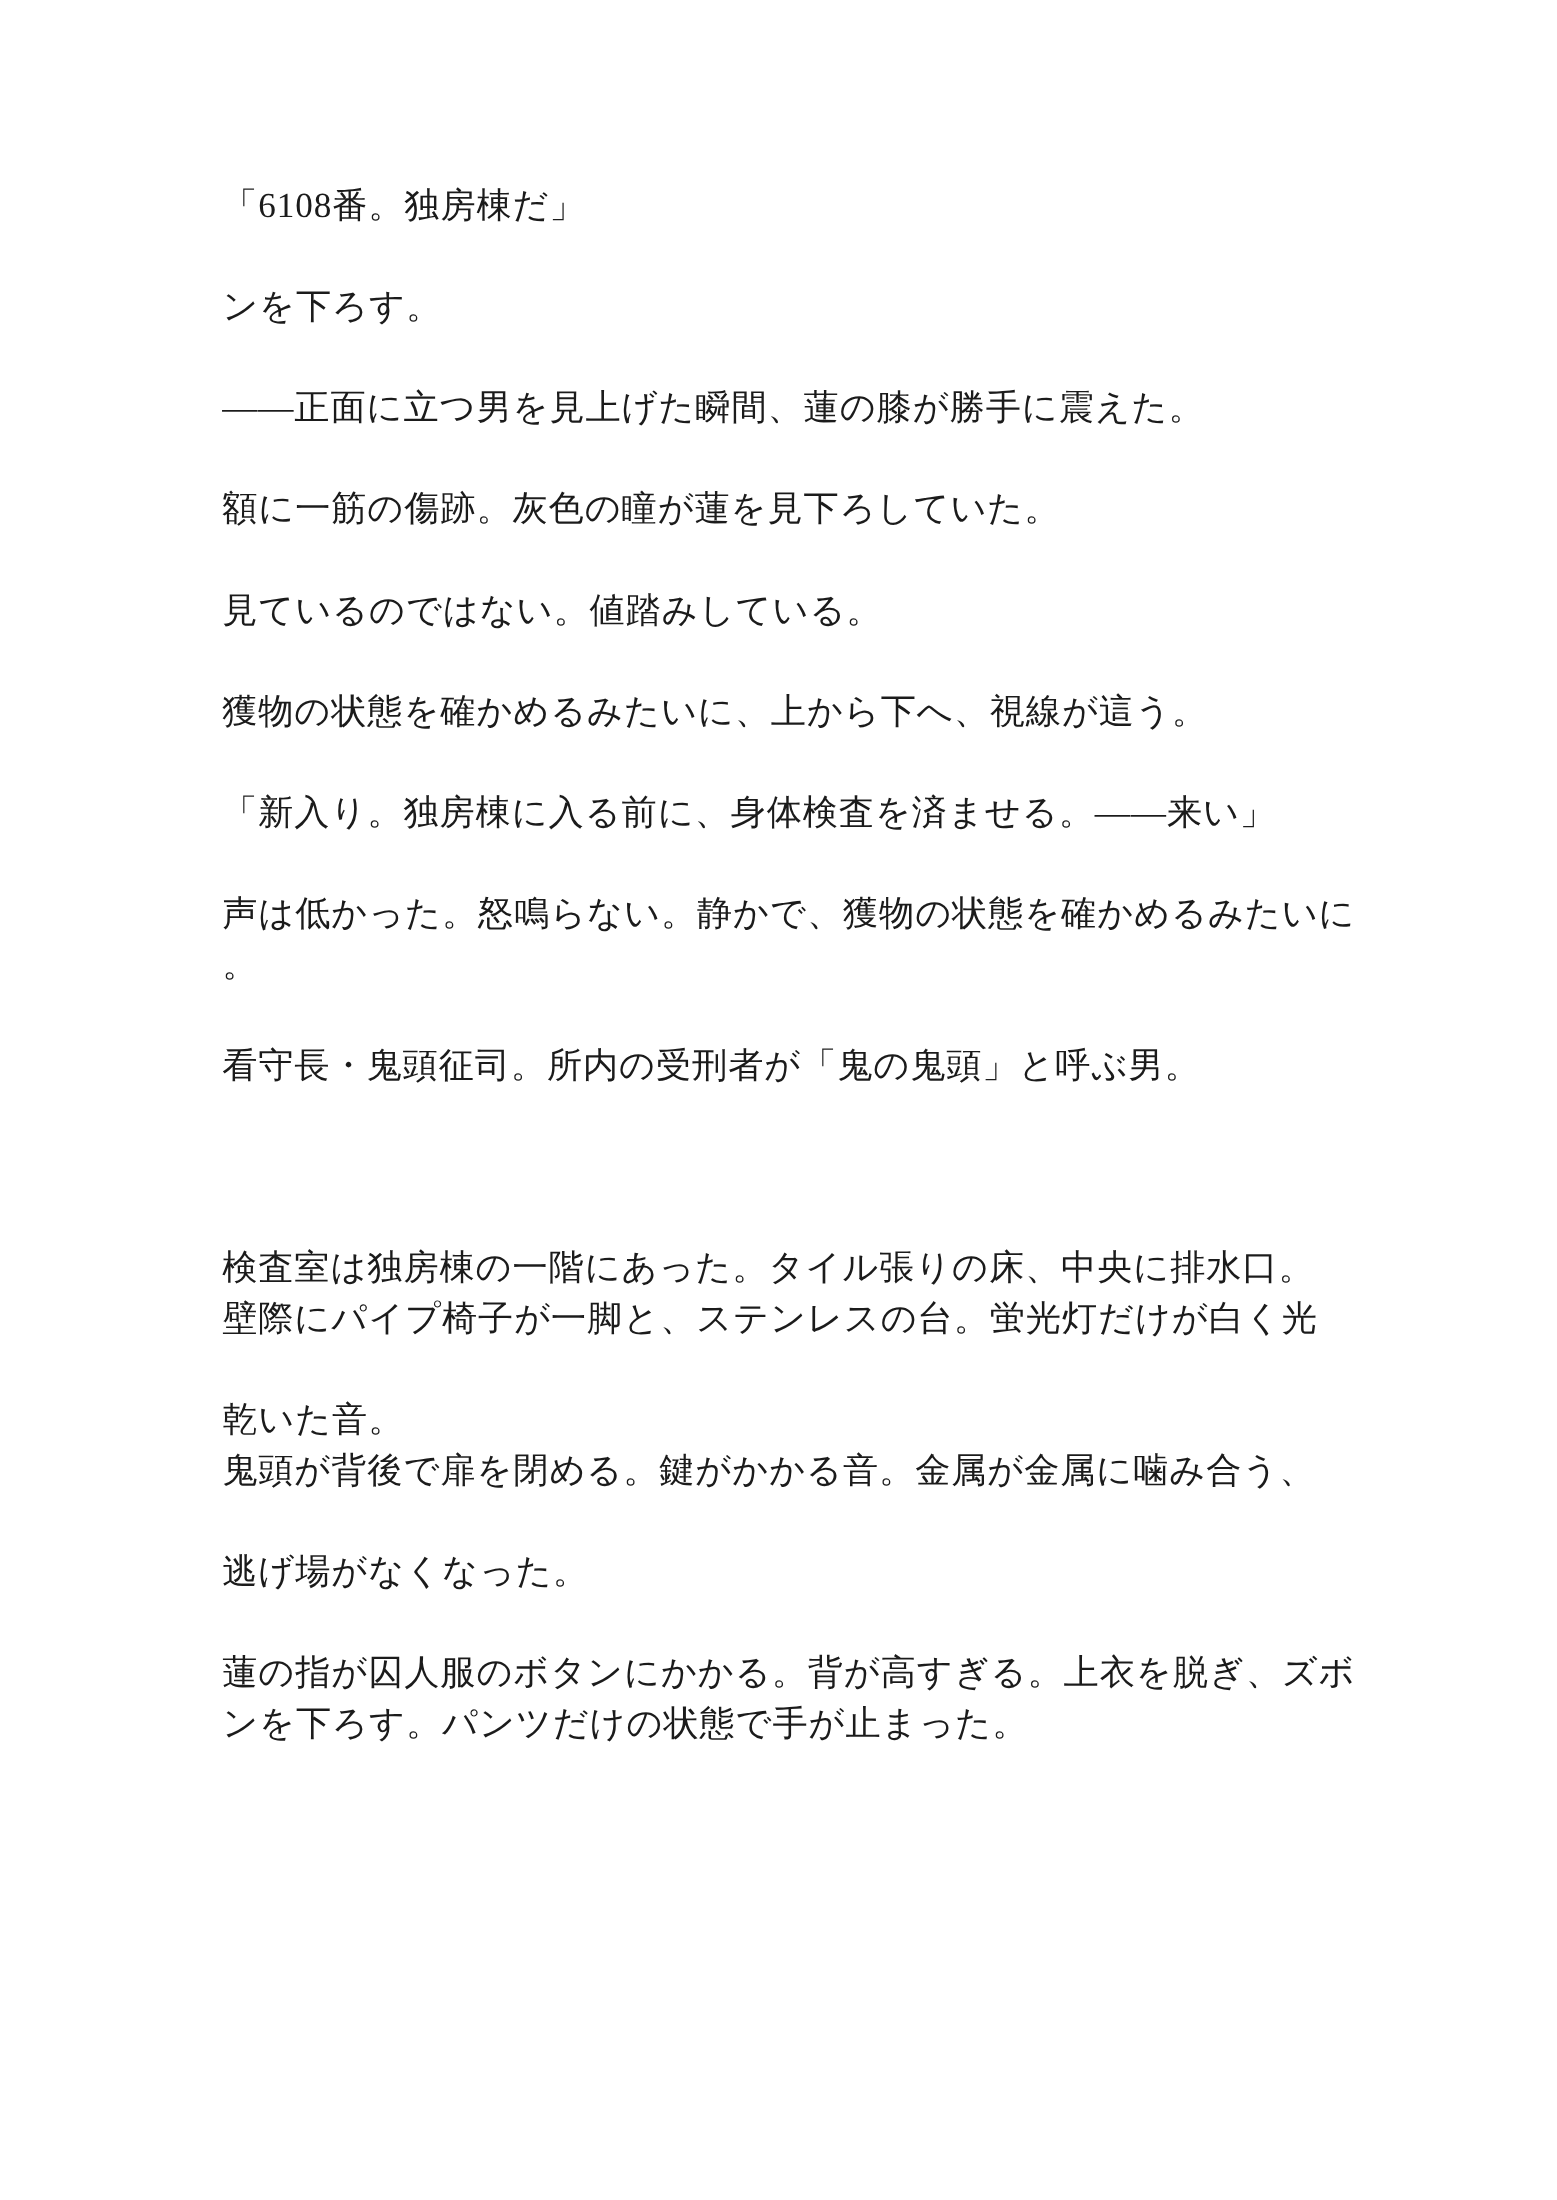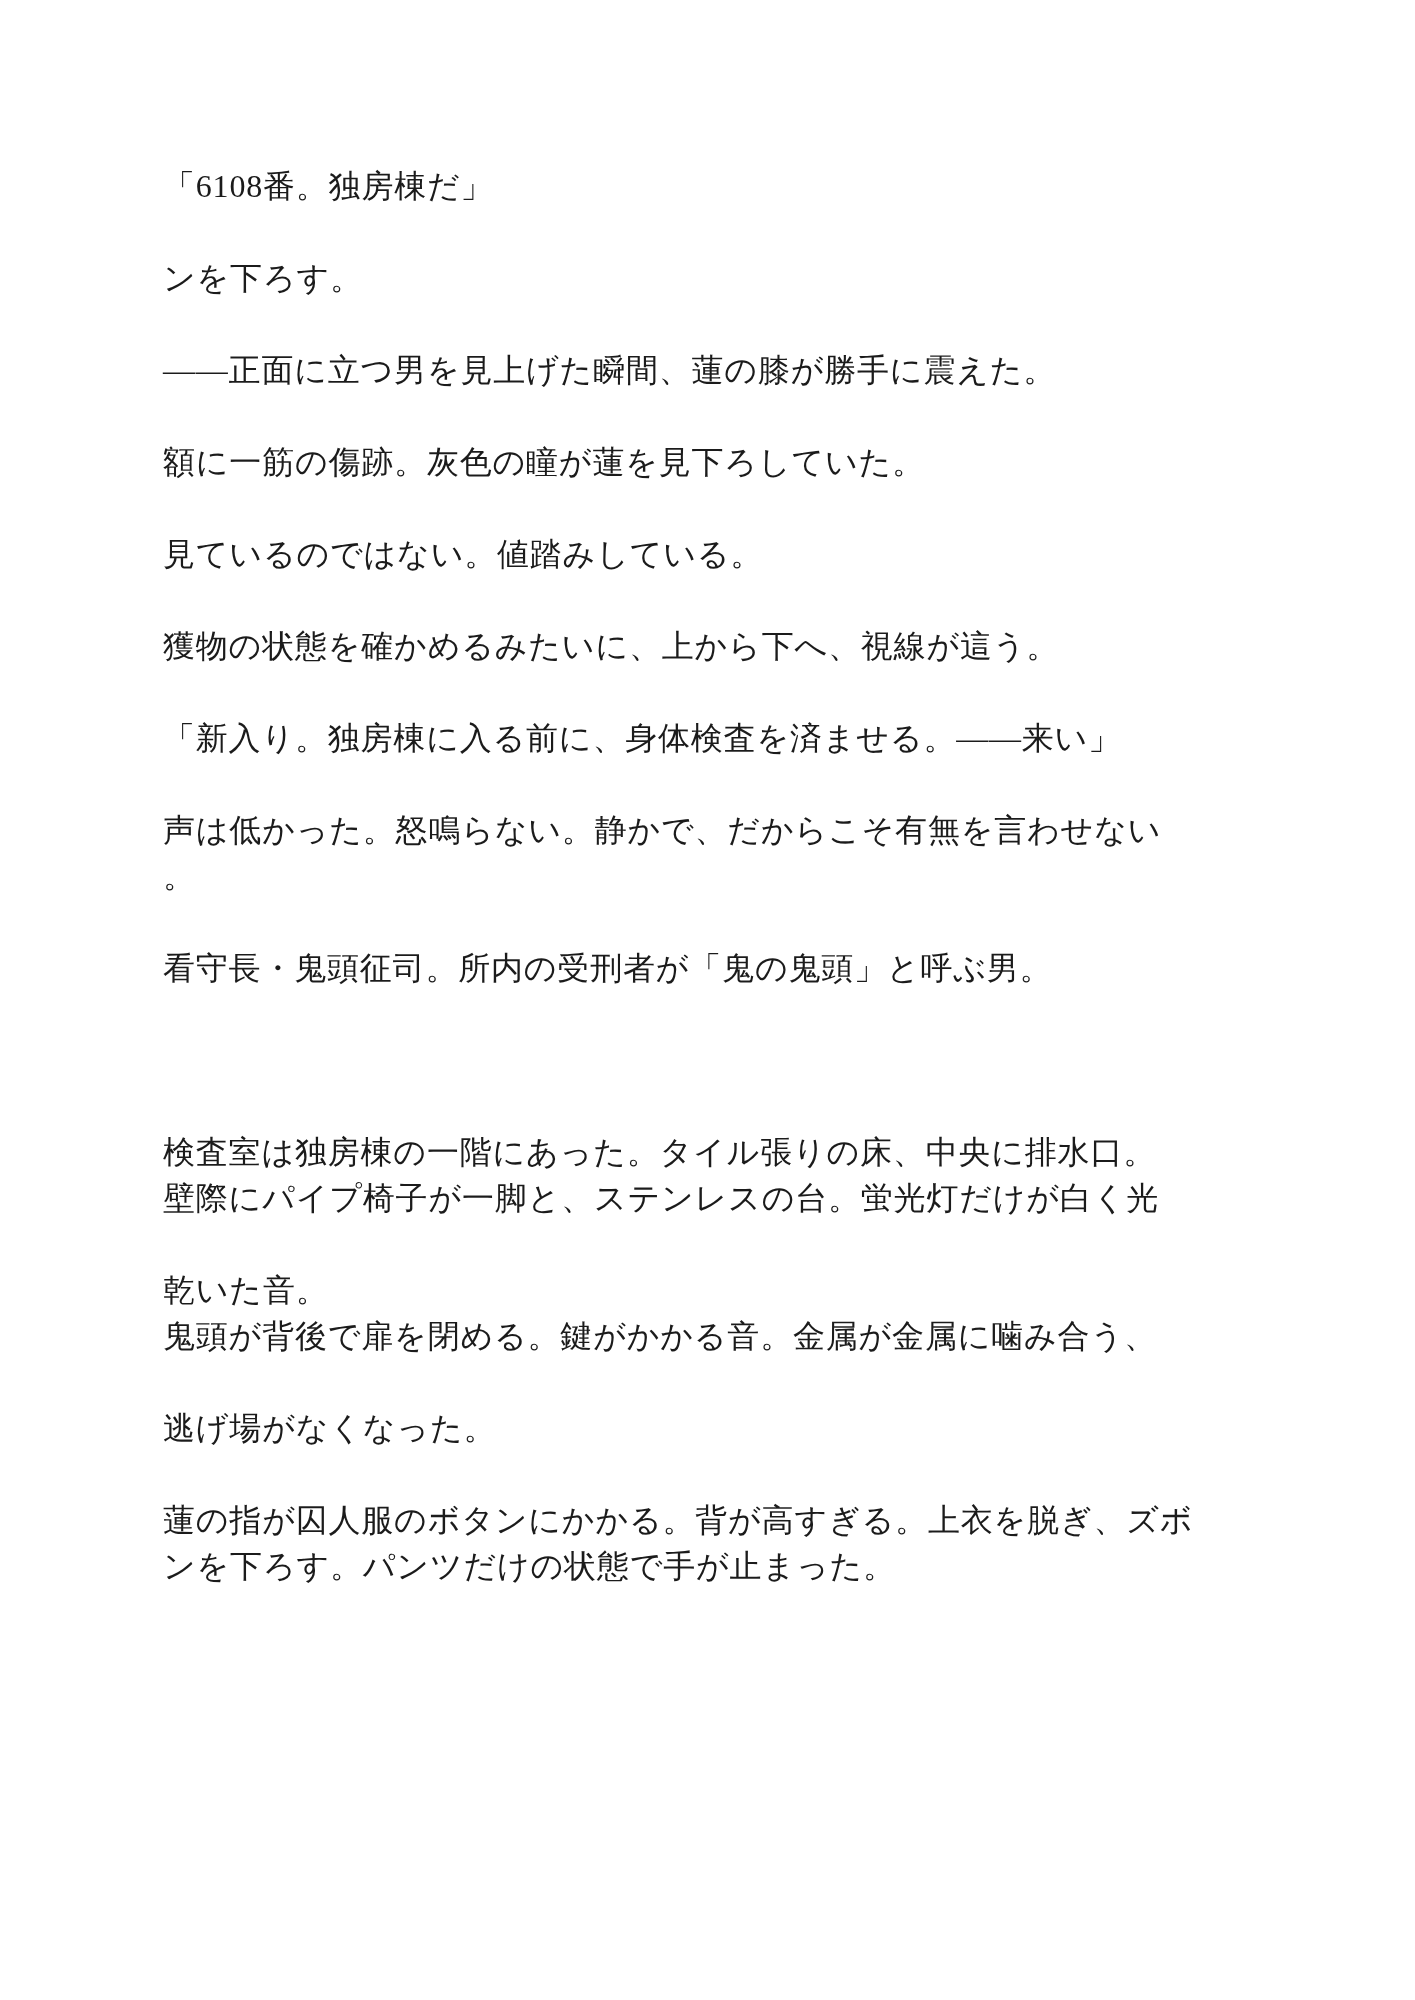--- a/index.html
+++ b/index.html
@@ -24,20 +24,21 @@
   }
   .para {
     margin: 0 0 46px 0;
     padding: 0;
   }
   .line {
     display: block;
     line-height: 46px;
     min-height: 46px;
     white-space: nowrap;
+    margin-left: 39px;
   }
 </style>
 </head>
 <body style="color: rgb(27, 27, 27); background: rgb(255, 255, 255);">
 
 <main class="page">
 
   <p class="para">
     <span class="line">「6108番。独房棟だ」</span>
   </p>
@@ -60,21 +61,21 @@
 
   <p class="para">
     <span class="line">獲物の状態を確かめるみたいに、上から下へ、視線が這う。</span>
   </p>
 
   <p class="para">
     <span class="line">「新入り。独房棟に入る前に、身体検査を済ませる。——来い」</span>
   </p>
 
   <p class="para">
-    <span class="line">声は低かった。怒鳴らない。静かで、だからこそ有無を言わせない</span>
+    <span class="line">声は低かった。怒鳴らない。静かで、獲物の状態を確かめるみたいに</span>
     <span class="line">。</span>
   </p>
 
   <p class="para">
     <span class="line">看守長・鬼頭征司。所内の受刑者が「鬼の鬼頭」と呼ぶ男。</span>
   </p>
 
   <p class="para">
     <span class="line"></span>
   </p>

